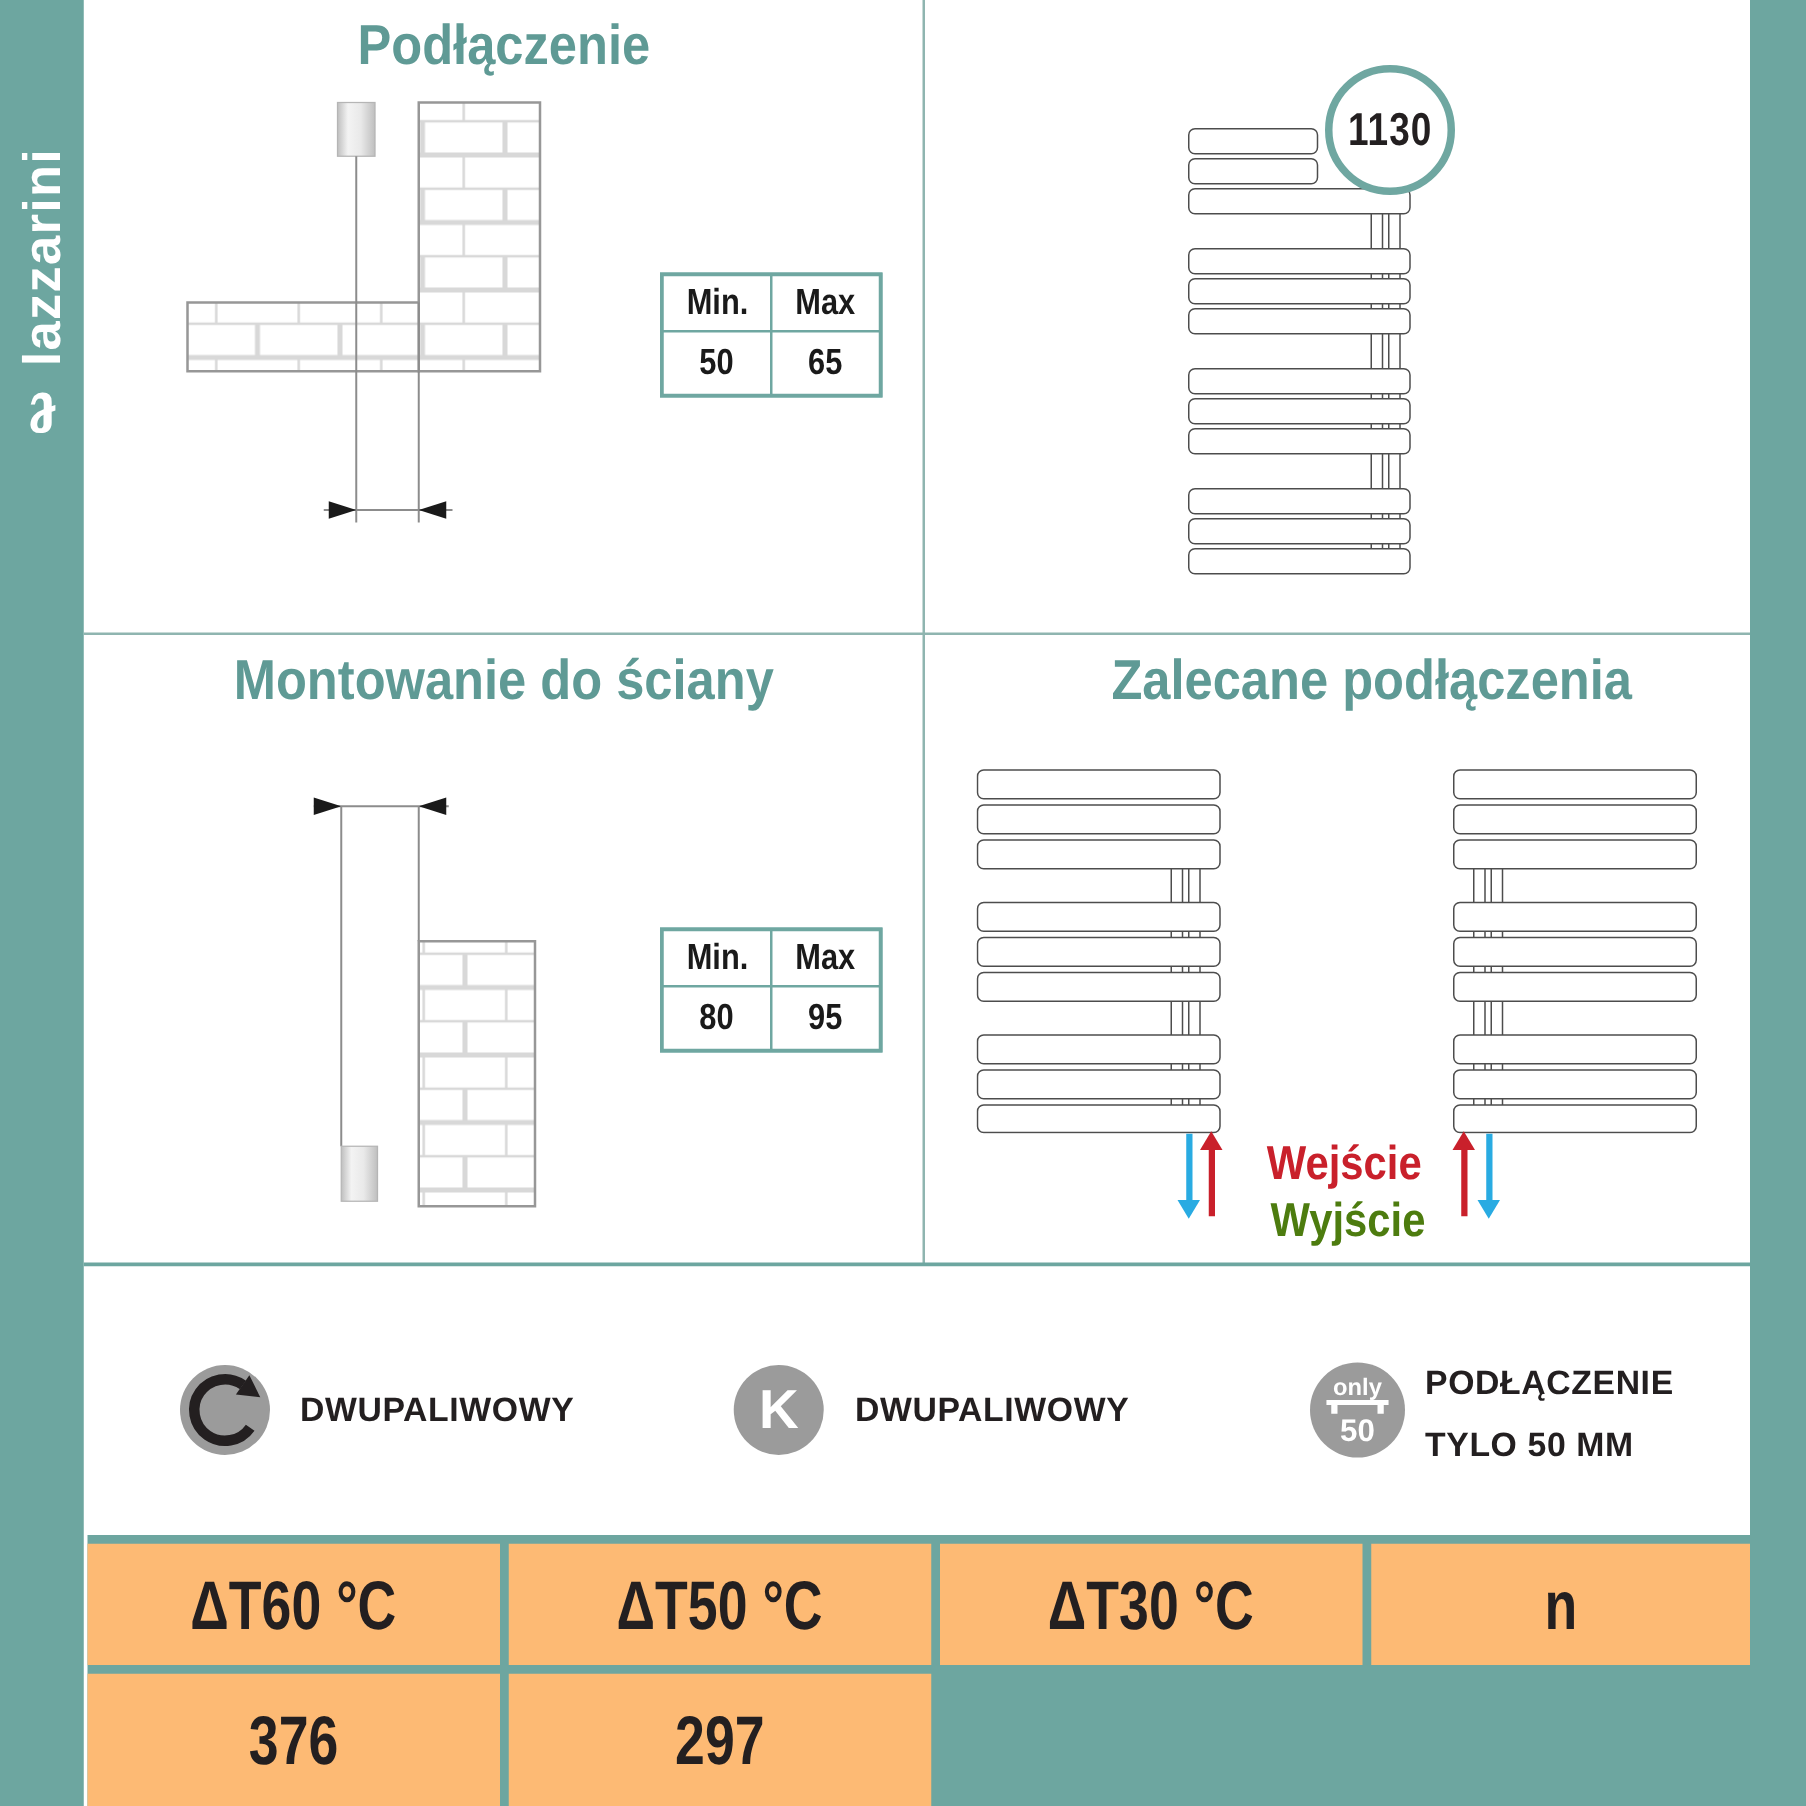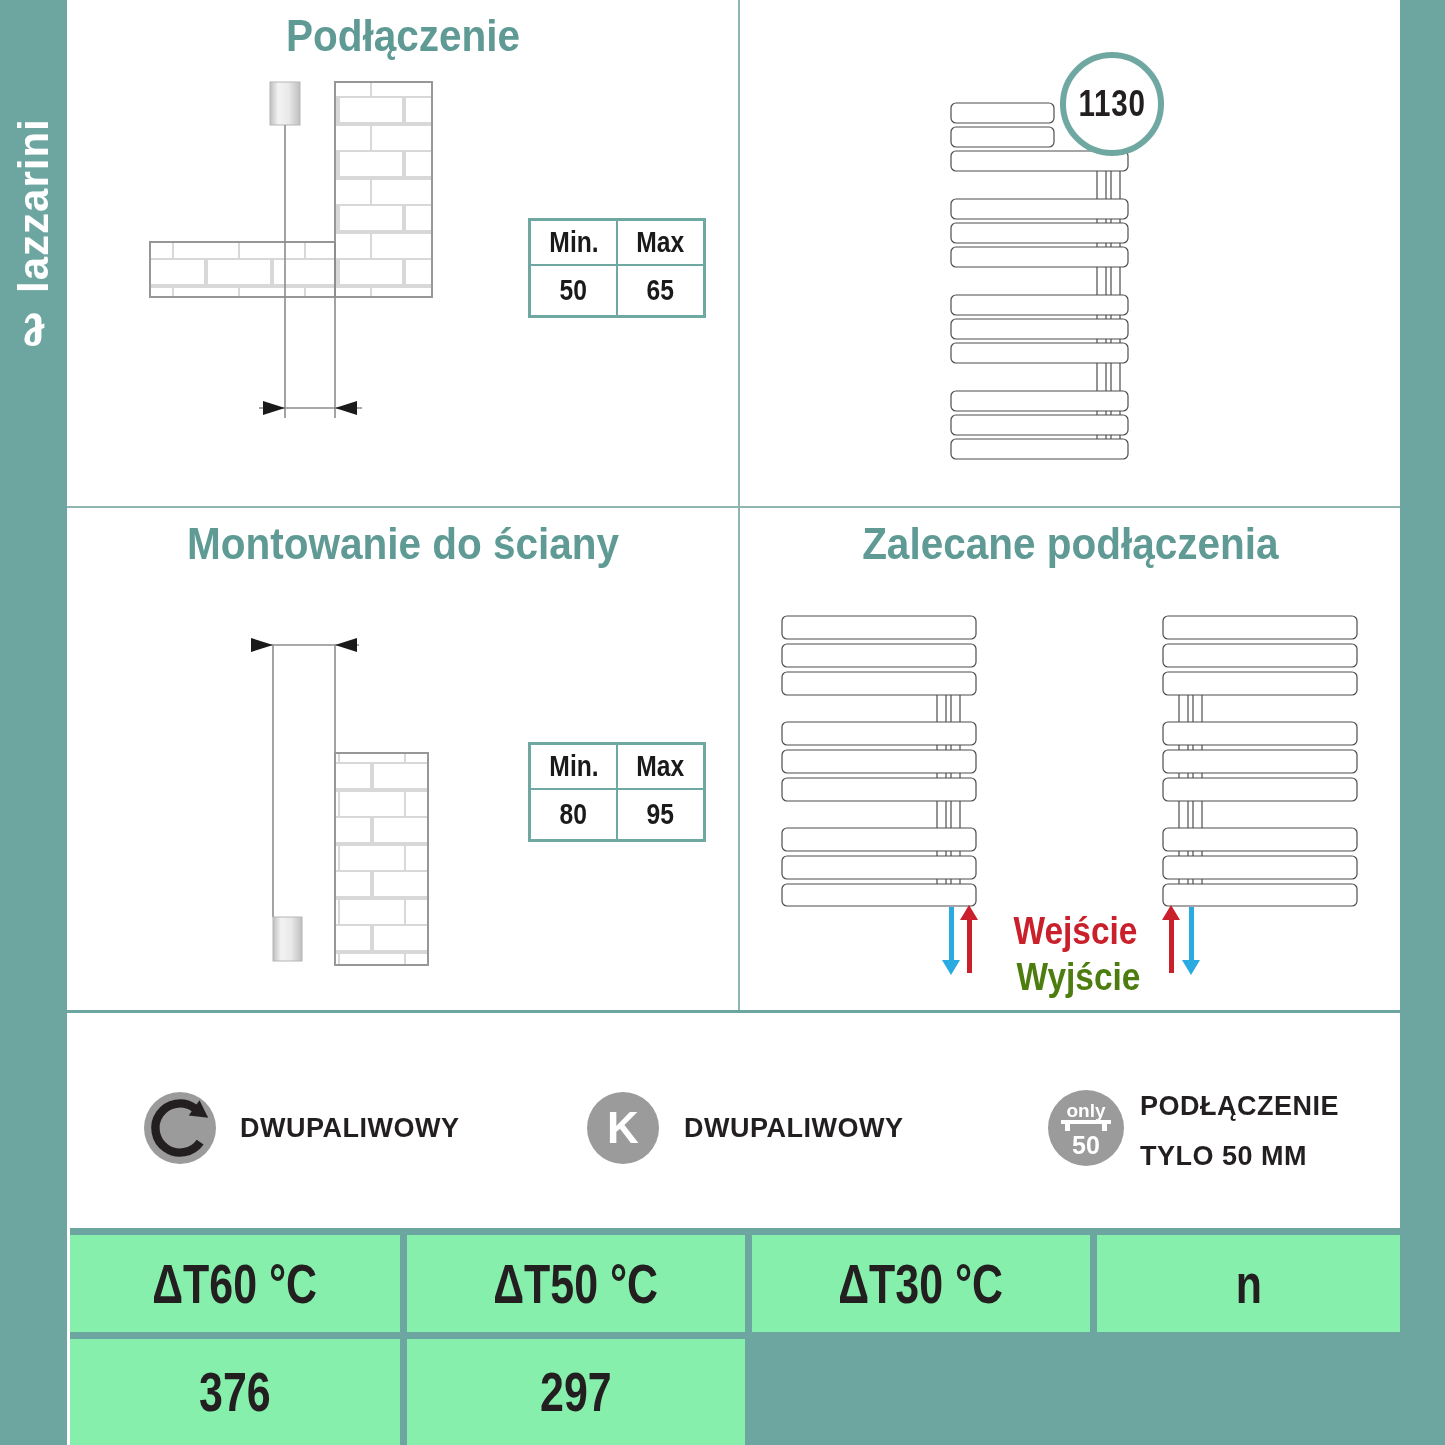--- a/index.html
+++ b/index.html
@@ -21,21 +21,21 @@
   .logo{position:absolute;left:0;top:46px;width:67px;height:310px;
         writing-mode:vertical-rl;transform:rotate(180deg);
         color:#fff;font-weight:700;font-size:42px;letter-spacing:1px;line-height:67px;text-align:left;}
   .logo .mark{font-size:46px;margin-inline-end:10px;}
 
   
   .qtitle{position:absolute;text-align:center;color:#5F9A95;font-weight:700;font-size:45px;white-space:nowrap;}
   .qtitle span{display:inline-block;transform:scaleX(0.9);}
   .t1{left:67px;top:10px;width:673px;}
   .t2{left:67px;top:518px;width:673px;}
-  .t3{left:740px;top:518px;width:660px;}
+  .t3{left:740px;top:518px;width:660px;padding-left:27px;}
 
   
   .minmax{position:absolute;width:178px;height:100px;background:#6FA7A1;border:3px solid #6FA7A1;
           display:grid;grid-template-columns:1fr 1fr;grid-template-rows:43px 1fr;gap:2px;box-sizing:border-box;}
   .minmax .cell{background:#fff;display:flex;align-items:center;justify-content:center;
           font-size:29px;font-weight:600;color:#1a1a1a;}
   .minmax .cell span{display:inline-block;transform:scaleX(0.85);}
   .mm1{left:528px;top:218px;}
   .mm2{left:528px;top:742px;}
 
@@ -72,21 +72,21 @@
   .c-50 .w2{font-size:25px;font-weight:700;line-height:1;margin-top:1px;}
   .flabel{position:absolute;font-size:27px;font-weight:600;letter-spacing:0.5px;color:#231f20;line-height:30px;white-space:nowrap;}
   .fl1{left:240px;top:1113px;}
   .fl2{left:684px;top:1113px;}
   .fl3{left:1140px;top:1081px;line-height:50px;}
 
   
   .spec{position:absolute;left:70px;top:1228px;width:1330px;height:217px;background:#6DA6A0;
         display:grid;grid-template-columns:330px 338px 338px 303px;grid-template-rows:97px 106px;
         gap:7px;padding-top:7px;box-sizing:border-box;}
-  .spec .cell{background:#86efac;display:flex;align-items:center;justify-content:center;
+  .spec .cell{background:#fdba74;display:flex;align-items:center;justify-content:center;
         font-size:55px;font-weight:700;color:#231f20;}
   .spec .cell span{display:inline-block;transform:scaleX(0.78);white-space:nowrap;}
 </style>
 </head>
 <body>
 
 <div class="page">
 
   <div class="band band-left"></div>
   <div class="band band-right"></div>

